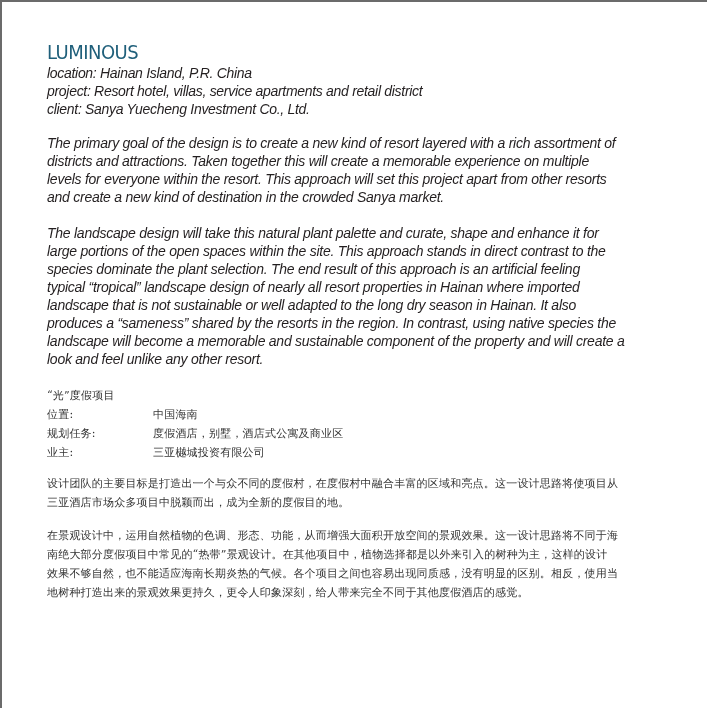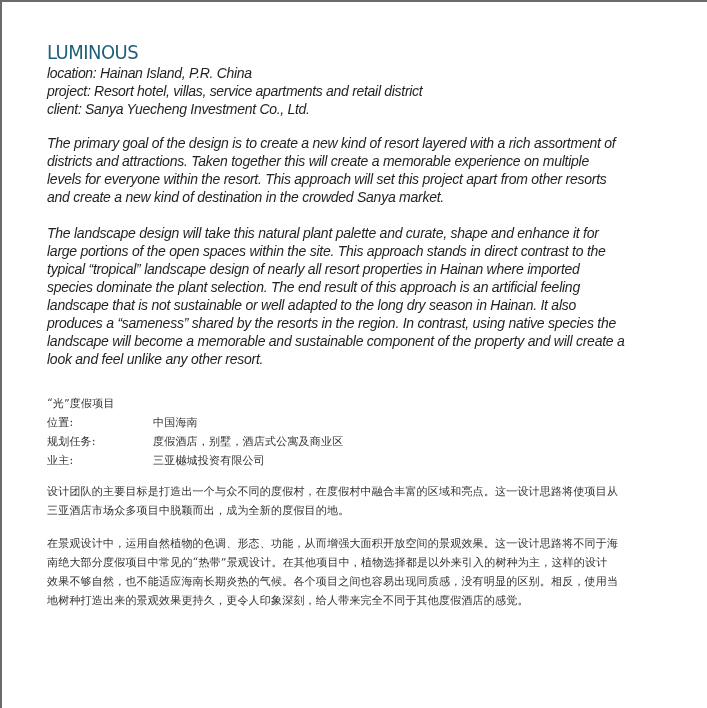--- a/index.html
+++ b/index.html
@@ -33,21 +33,21 @@
     font-size: 14px; line-height: 18px; letter-spacing: -0.25px;
     margin: 0;
   }
   .para-line { display: block; white-space: nowrap; font-style: italic; }
   .p1 { margin-top: 16px; }
   .p2 { margin-top: 18px; }
   .cn {
     font-family: "DejaVu Serif", serif;
     font-size: 11px; color: #333; letter-spacing: 0.2px;
   }
-  .cn-block { margin-top: 26px; }
+  .cn-block { margin-top: 18px; }
   .cn-title { line-height: 19px; white-space: nowrap; }
   .cn-row { display: flex; line-height: 19px; white-space: nowrap; }
   .cn-row .k { width: 106px; }
   .cn-para { margin-top: 12px; line-height: 19px; }
   .cn-para2 { margin-top: 14px; }
   .cn-line { display: block; white-space: nowrap; }
 </style>
 </head>
 <body>
 
@@ -65,22 +65,22 @@
   <p class="para p1">
     <span class="para-line">The primary goal of the design is to create a new kind of resort layered with a rich assortment of</span>
     <span class="para-line">districts and attractions.  Taken together this will create a memorable experience on multiple</span>
     <span class="para-line">levels for everyone within the resort. This approach will set this project apart from other resorts</span>
     <span class="para-line">and create a new kind of destination in the crowded Sanya market.</span>
   </p>
 
   <p class="para p2">
     <span class="para-line">The landscape design will take this natural plant palette and curate, shape and enhance it for</span>
     <span class="para-line">large portions of the open spaces within the site. This approach stands in direct contrast to the</span>
+    <span class="para-line">species dominate the plant selection. The end result of this approach is an artificial feeling</span>
     <span class="para-line">typical “tropical” landscape design of nearly all resort properties in Hainan where imported</span>
-    <span class="para-line">species dominate the plant selection. The end result of this approach is an artificial feeling</span>
     <span class="para-line">landscape that is not sustainable or well adapted to the long dry season in Hainan.  It also</span>
     <span class="para-line">produces a “sameness” shared by the resorts in the region.  In contrast, using native species the</span>
     <span class="para-line">landscape will become a memorable and sustainable component of the property and will create a</span>
     <span class="para-line">look and feel unlike any other resort.</span>
   </p>
 
   <div class="cn cn-block">
     <div class="cn-title">“光”度假项目</div>
     <div class="cn-row">
       <span class="k">位置:</span>

